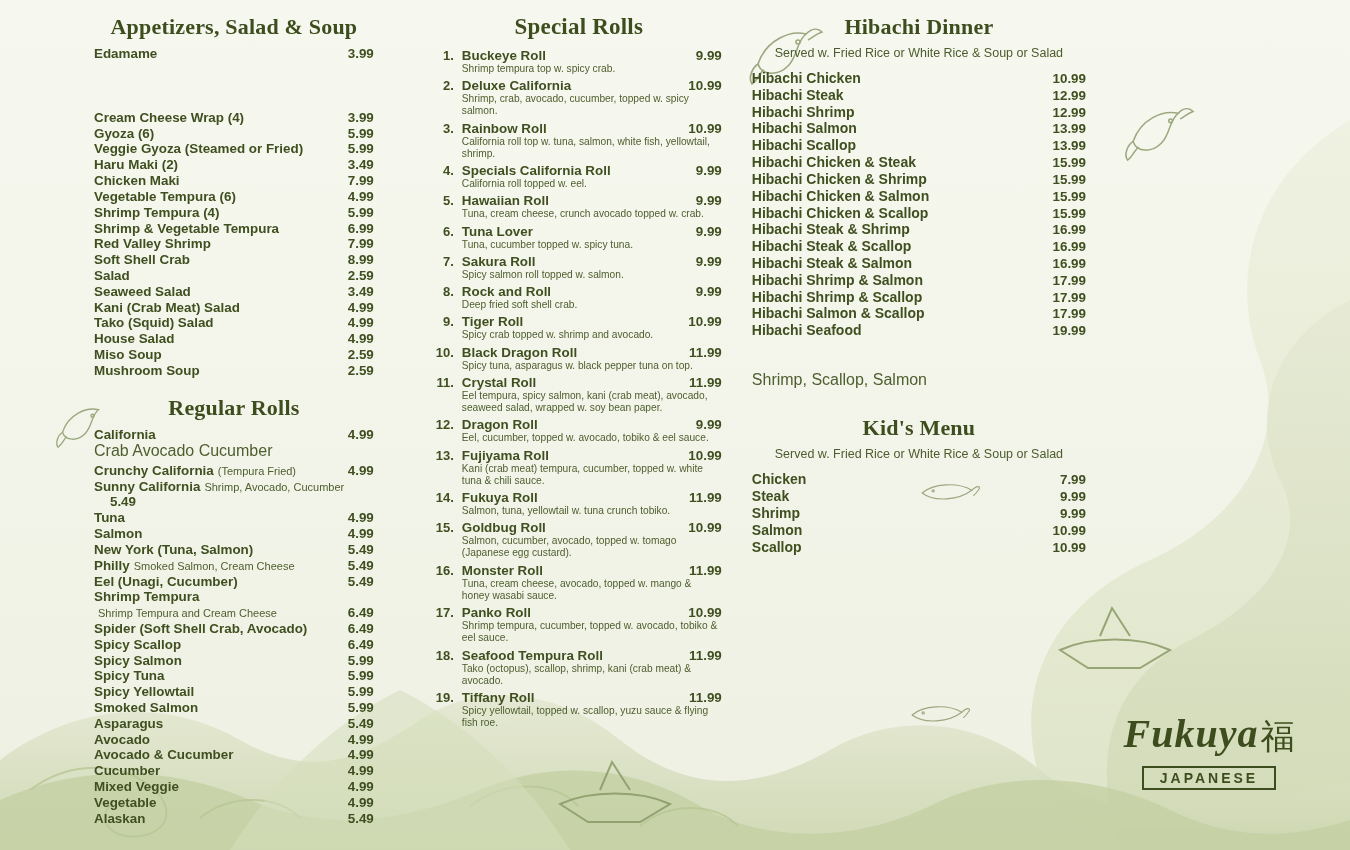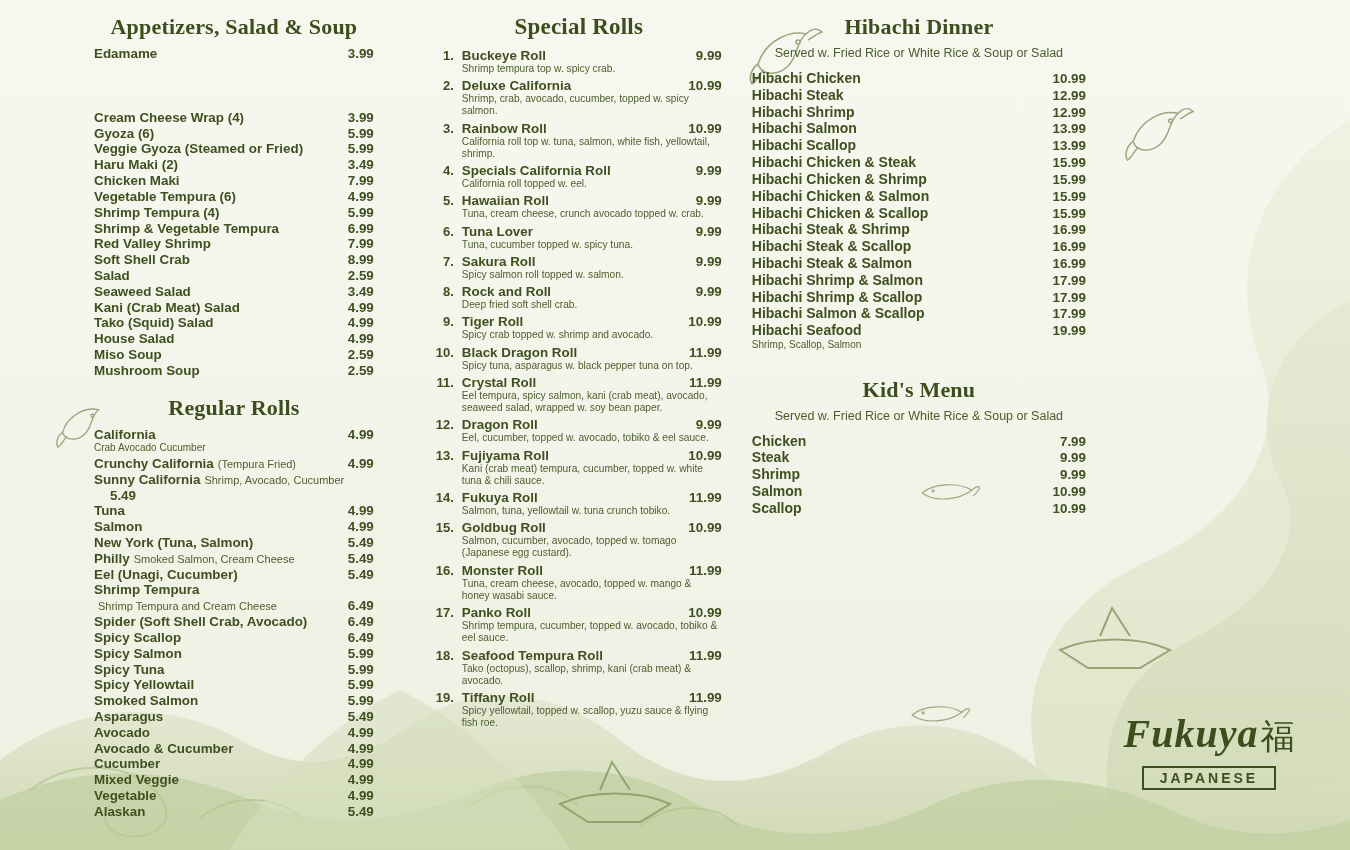--- a/index.html
+++ b/index.html
@@ -94,21 +94,21 @@
   }
   .item-price {
     font-weight: bold;
     font-size: 13.4px;
     color: #3f4f1f;
     white-space: nowrap;
     text-align: right;
     min-width: 42px;
   }
   .sub-desc {
-    font-size: 10px;
+    font-size: 16px;
     font-weight: normal;
     color: #4e5e2e;
     line-height: 1.15;
     margin: 0 0 2px 20px;
     max-width: 300px;
   }
 
   
   ol.rolls {
     list-style: none;
@@ -782,21 +782,21 @@
           <li style="flex-wrap: wrap;">
             <span class="item-name">Hibachi Shrimp &amp; Scallop</span>
             <span class="item-fill"></span>
             <span class="item-price">17.99</span>
           </li>
           <li style="flex-wrap: wrap;">
             <span class="item-name">Hibachi Salmon &amp; Scallop</span>
             <span class="item-fill"></span>
             <span class="item-price">17.99</span>
           </li>
-          <li style="flex-wrap: wrap;">
+          <li style="flex-wrap: wrap; gap: 32px;">
             <span class="item-name">Hibachi Seafood</span>
             <span class="item-fill"></span>
             <span class="item-price">19.99</span>
             <div class="sub-desc" style="width: 100%; margin-left: 0px;">Shrimp, Scallop, Salmon</div>
           </li>
         </ul>
 
       <div class="spacer-24"></div>
       <h2 class="section-title">Kid's Menu</h2>
       <p class="subtitle">Served w. Fried Rice or White Rice &amp; Soup or Salad</p>

